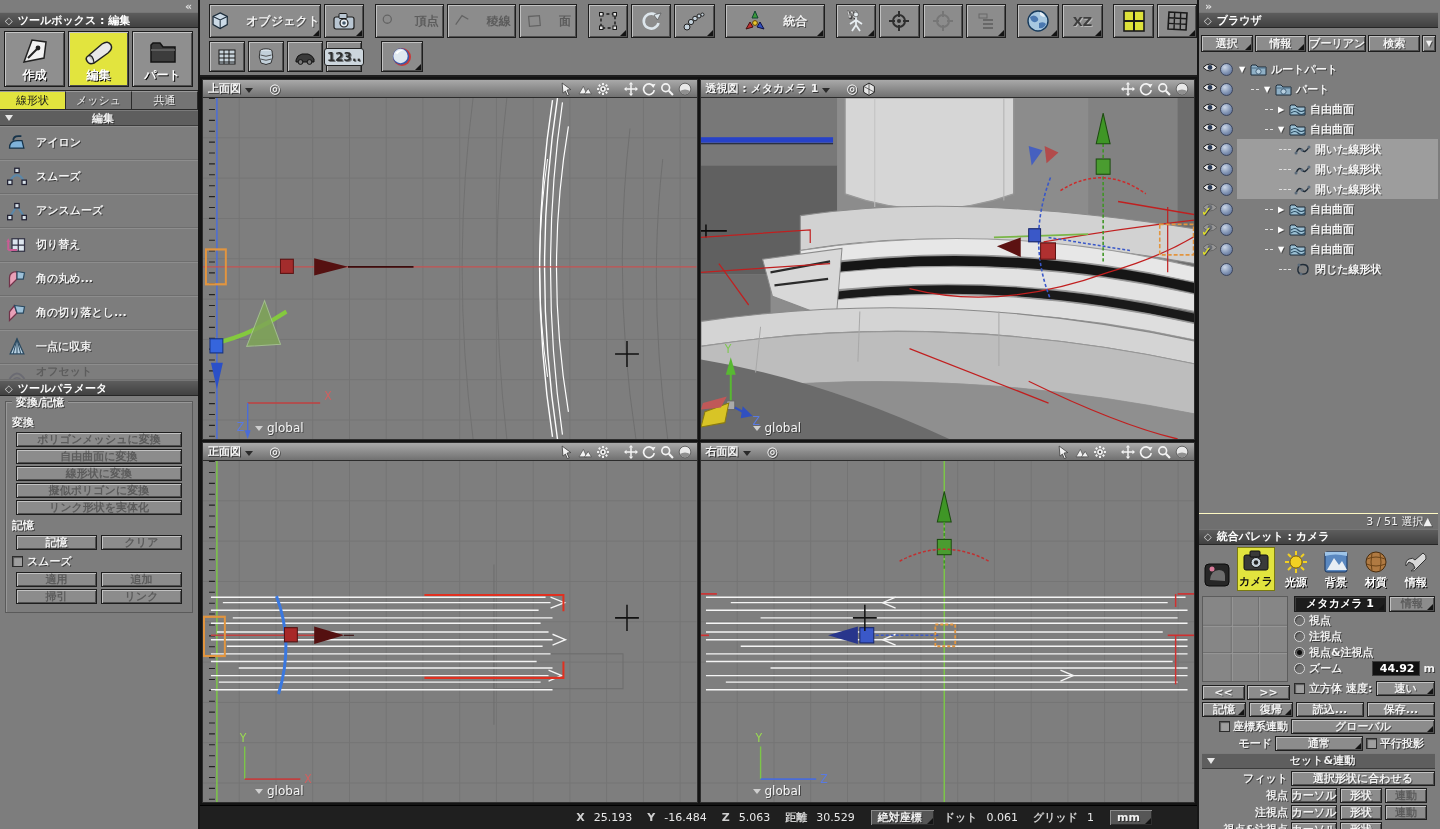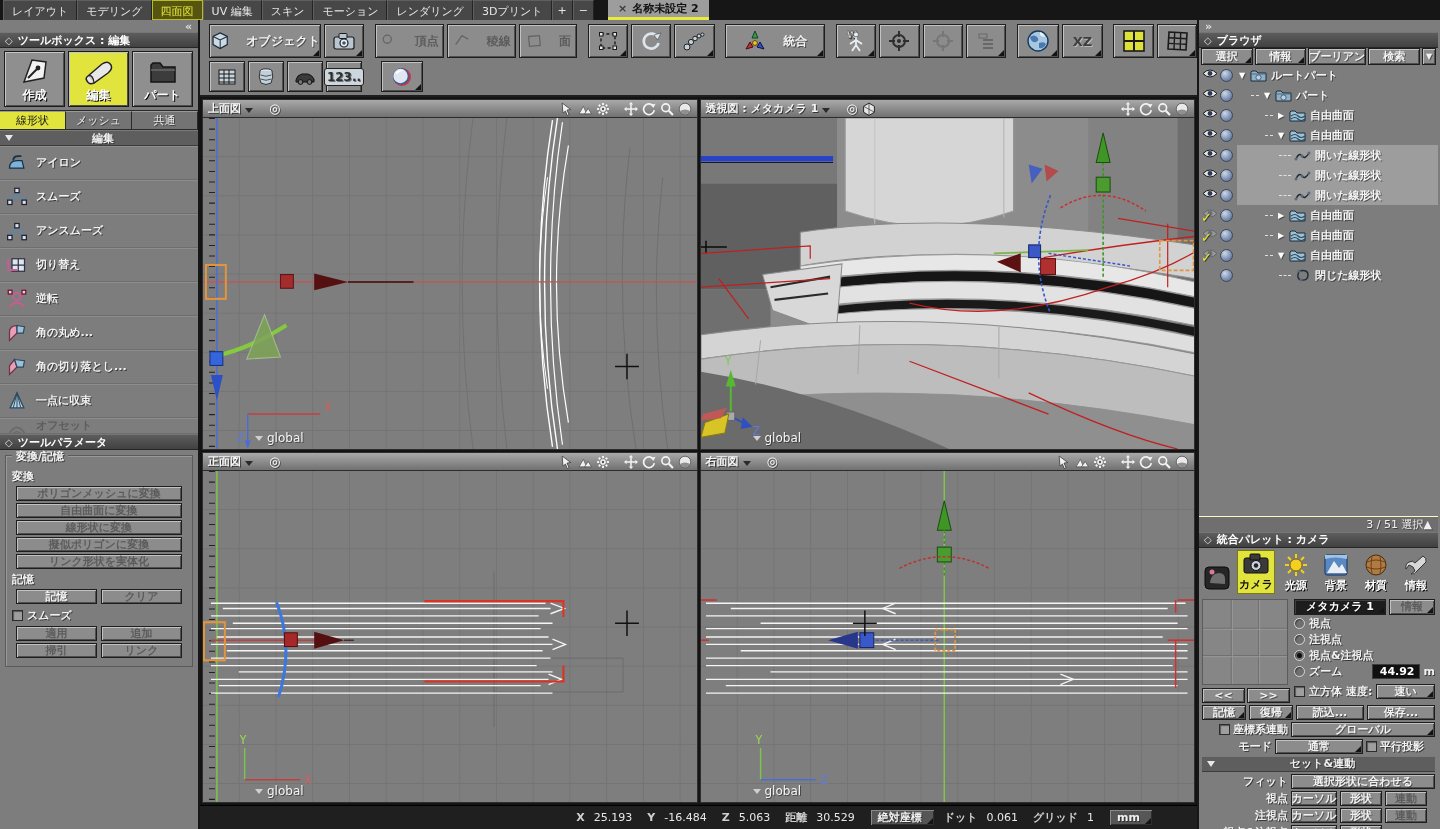--- a/index.html
+++ b/index.html
@@ -79,21 +79,21 @@
   .global { position:absolute; left:52px; bottom:4px; display:flex; align-items:center; gap:4px; color:#f4f4f4; font-size:12px; text-shadow:1px 1px 0 rgba(0,0,0,.45); }
   .gtri { width:0; height:0; border-left:4px solid transparent; border-right:4px solid transparent; border-top:5px solid #cfcfcf; }
 
   .statusbar { position:absolute; left:0; right:0; bottom:0; height:24px; background:#1f1f1f; border-top:1px solid #000; display:flex; align-items:center; justify-content:flex-end; gap:9px; padding:0 44px 0 0; color:#d6d6d6; }
   .st-l { color:#cfcfcf; font-weight:bold; }
   .st-v { color:#e8e8e8; margin-right:6px; }
   .st-dd { height:17px; padding:0 12px 0 7px; background:#565656; box-shadow:inset 1px 1px 0 #8a8a8a, inset -1px -1px 0 #2e2e2e; }
 
   
   .right-panel { width:241px; flex:none; background:#7d7d7d; border-left:2px solid #161616; display:flex; flex-direction:column; overflow:hidden; }
-  .br-btns { display:flex; gap:2px; padding:0 2px; flex:none; }
+  .br-btns { display:flex; gap:2px; padding:7px 2px; flex:none; }
   .br-btn { height:17px; flex:1; }
   .br-btn.nar { flex:none; width:14px; font-size:8px; }
   .tree { flex:none; }
   .trow { height:20px; display:flex; align-items:center; padding-left:3px; }
   .eye { width:18px; flex:none; position:relative; }
   .eye.ghost svg { opacity:.25; }
   .chk { position:absolute; left:-1px; top:2px; color:#e8e820; font-weight:bold; font-style:normal; font-size:13px; text-shadow:1px 1px 0 rgba(0,0,0,.5); }
   .orb { width:13px; height:13px; border-radius:50%; background:radial-gradient(circle at 35% 30%,#cdd8e8,#8194b4 55%,#51618a); border:1px solid #3c465e; margin-right:4px; flex:none; }
   .tright { flex:1; display:flex; align-items:center; gap:3px; height:100%; }
   .trow.sel .tright { background:#9d9d9d; }
@@ -200,36 +200,20 @@
       </symbol>
     <symbol id="ic-eye" viewBox="0 0 16 11">
         <path d="M1 5.5 Q8 -1.5 15 5.5 Q8 12.5 1 5.5 Z" fill="#e8e8e8" stroke="#1a1a1a" stroke-width="1"></path>
         <circle cx="8" cy="5.5" r="2.4" fill="#2a3a55"></circle>
       </symbol>
   </defs>
 </svg>
 
 <div class="app">
 
-  <div class="menubar">
-    <div class="menu-item">レイアウト</div>
-    <div class="menu-item">モデリング</div>
-    <div class="menu-item active">四面図</div>
-    <div class="menu-item">UV 編集</div>
-    <div class="menu-item">スキン</div>
-    <div class="menu-item">モーション</div>
-    <div class="menu-item">レンダリング</div>
-    <div class="menu-item">3Dプリント</div>
-    <div class="menu-item small">+</div>
-    <div class="menu-item small">−</div>
-    <div class="doc-tab">
-      <span class="doc-close">×</span>
-      <span>名称未設定 2</span>
-    </div>
-  </div>
 
   <div class="main">
 
     <div class="left-panel">
       <div class="panel-strip">
           <span>«</span>
         </div>
       <div class="phead">
         <span class="dia">◇</span>
         <span>ツールボックス : 編集</span>
@@ -295,29 +279,20 @@
         </div>
         <div class="tool-row">
           <svg class="tico" width="22" height="20" viewBox="0 0 16 16">
               <rect x="4" y="3" width="10" height="10" fill="#dde6ee" stroke="#334"></rect>
               <path d="M9 3v10M4 8h10" stroke="#334"></path>
               <path d="M1 12 V5 M1 5 l-0?0" stroke="#c85c94" stroke-width="1.6" fill="none"></path>
               <path d="M1 12 H8" stroke="#c85c94" stroke-width="1.6"></path>
               <path d="M1 2.5 l-1.5 3h3Z" fill="#c85c94"></path>
             </svg>
           <span class="lbl">切り替え</span>
-        </div>
-        <div class="tool-row">
-          <svg class="tico" width="22" height="20" viewBox="0 0 16 16">
-              <circle cx="8" cy="6" r="3" fill="none" stroke="#c26090" stroke-width="1.6"></circle>
-              <path d="M2 14 Q8 8 14 14" fill="none" stroke="#c26090" stroke-width="1.6"></path>
-              <rect x="1" y="1" width="3" height="3" fill="#e8d0dc" stroke="#713"></rect>
-              <rect x="12" y="1" width="3" height="3" fill="#e8d0dc" stroke="#713"></rect>
-            </svg>
-          <span class="lbl">逆転</span>
         </div>
         <div class="tool-row">
           <svg class="tico" width="22" height="20" viewBox="0 0 16 16">
               <path d="M2 14 L2 7 Q2 2 8 2 L8 8 Z" fill="#e8a0b8" stroke="#71334a" stroke-width="1"></path>
               <path d="M8 2 L14 3 L13 8 L8 8 Z" fill="#9cc0d8" stroke="#2c4a60" stroke-width="1"></path>
             </svg>
           <span class="lbl">角の丸め...</span>
         </div>
         <div class="tool-row">
           <svg class="tico" width="22" height="20" viewBox="0 0 16 16">

